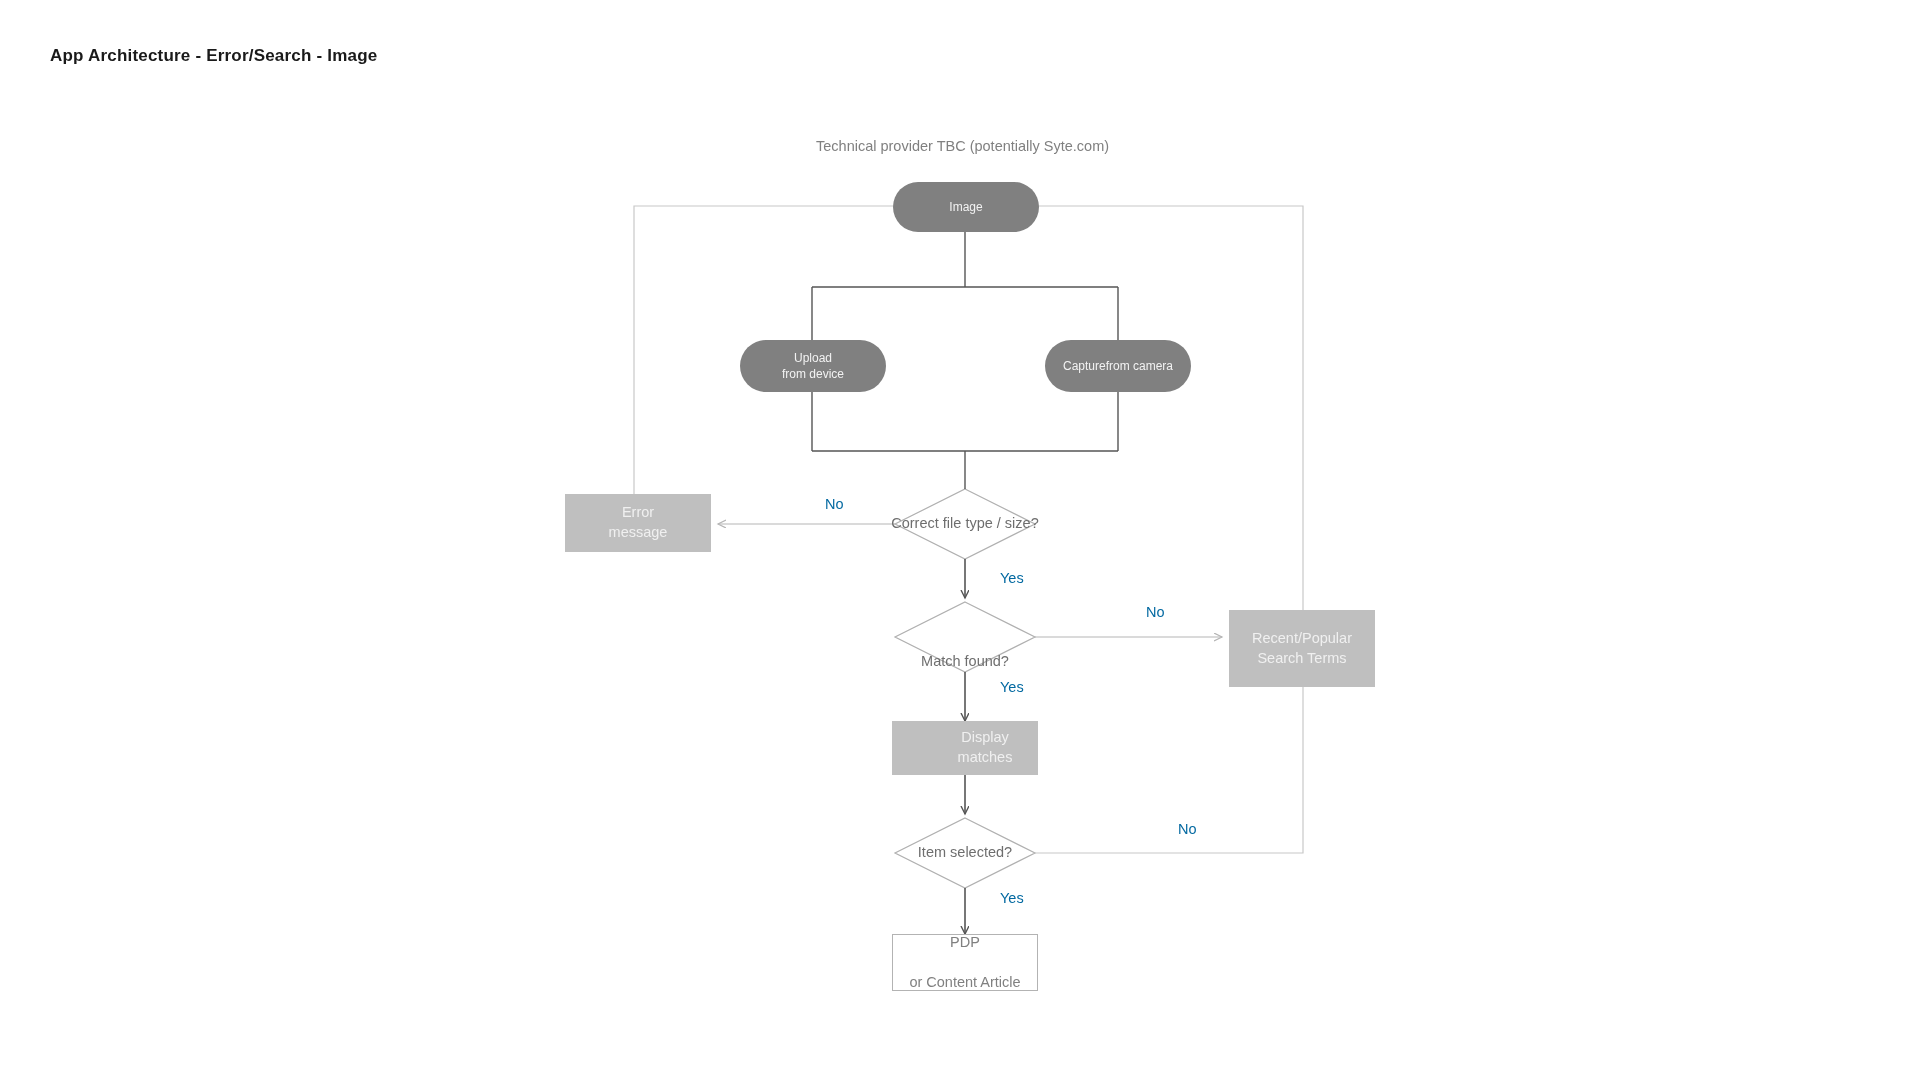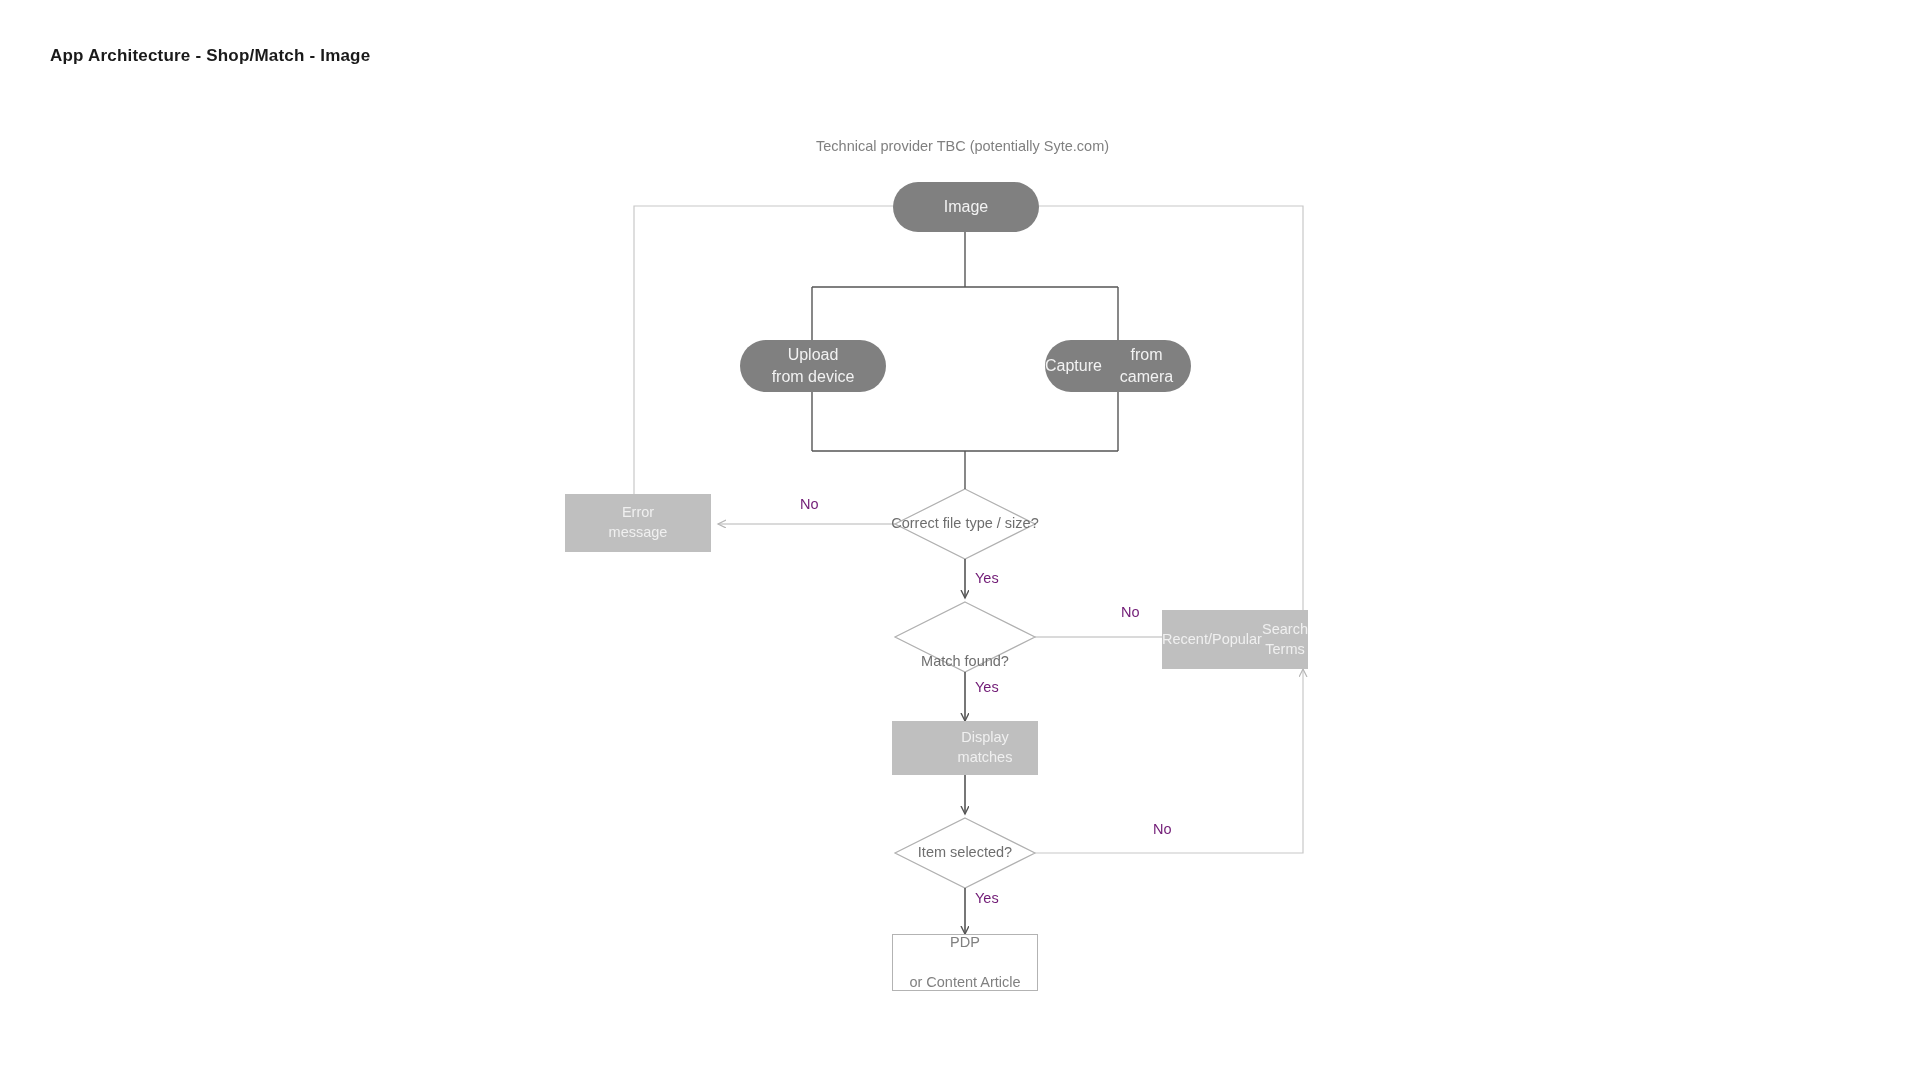--- a/index.html
+++ b/index.html
@@ -55,21 +55,21 @@
     justify-content: center;
     text-align: center;
     box-sizing: border-box;
     line-height: 1.35;
   }
 
   .node-terminator {
     background: #808080;
     color: #f2f2f2;
     border-radius: 32px;
-    font-size: 16px;
+    font-size: 12px;
   }
 
   .node-process {
     background: #bfbfbf;
     color: #f0f0f0;
     font-size: 14.5px;
   }
 
   .node-outline {
     background: #ffffff;
@@ -82,39 +82,40 @@
   .node-decision {
     color: #6e6e6e;
     font-size: 14.5px;
     white-space: nowrap;
     background: transparent;
   }
 
   .edge-label {
     position: absolute;
     font-size: 14.5px;
-    color: #701a75;
-    white-space: nowrap;
+    color: #0369a1;
+    white-space: nowrap;
+    margin-left: 25px;
   }
 
   .note-text {
     position: absolute;
     font-size: 14.5px;
     color: #808080;
     white-space: nowrap;
   }
 
   .nline { display: block; }
 </style>
 </head>
 <body>
 
 <div id="page">
 
-  <div id="page-title">App Architecture - Shop/Match - Image</div>
+  <div id="page-title">App Architecture - Error/Search - Image</div>
 
   <div id="diagram-canvas">
 
     <svg class="svg-layer" viewBox="0 0 1920 1080" width="1920" height="1080">
       <defs>
         <marker id="arrow-dark" markerWidth="10" markerHeight="10" refX="8" refY="4" orient="auto" markerUnits="userSpaceOnUse">
           <path d="M0,0 L8,4 L0,8" fill="none" stroke="#555555" stroke-width="1.4"></path>
         </marker>
         <marker id="arrow-light" markerWidth="10" markerHeight="10" refX="8" refY="4" orient="auto" markerUnits="userSpaceOnUse">
           <path d="M0,0 L8,4 L0,8" fill="none" stroke="#b5b5b5" stroke-width="1.2"></path>
@@ -176,21 +177,21 @@
     </div>
 
     <div class="node node-decision" style="left:855px; top:513px; width:220px; height:22px;">
       <span class="nline">Correct file type / size?</span>
     </div>
 
     <div class="node node-decision" style="left:880px; top:651px; width:170px; height:22px;">
       <span class="nline">Match found?</span>
     </div>
 
-    <div class="node node-process" style="left:1162px; top:610px; width:146px; height:59px; flex-direction:row;">
+    <div class="node node-process" style="left:1229px; top:610px; width:146px; height:77px; flex-direction:column;">
       <span class="nline">Recent/Popular</span>
       <span class="nline">Search Terms</span>
     </div>
 
     <div class="node node-process" style="left:892px; top:721px; width:146px; height:54px;padding-left:40px;">
       <span class="nline">Display matches</span>
     </div>
 
     <div class="node node-decision" style="left:880px; top:842px; width:170px; height:22px;">
       <span class="nline">Item selected?</span>

